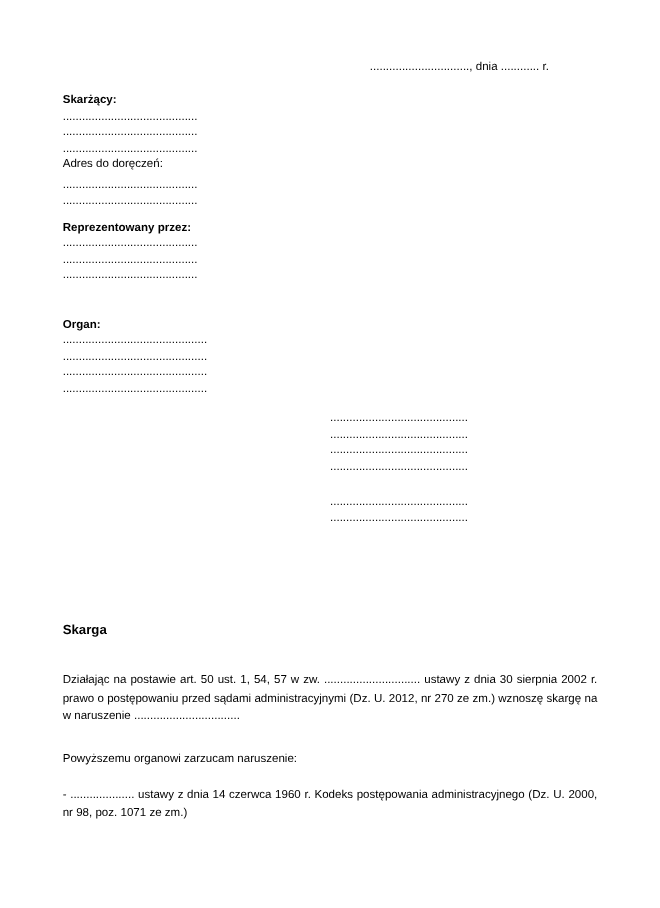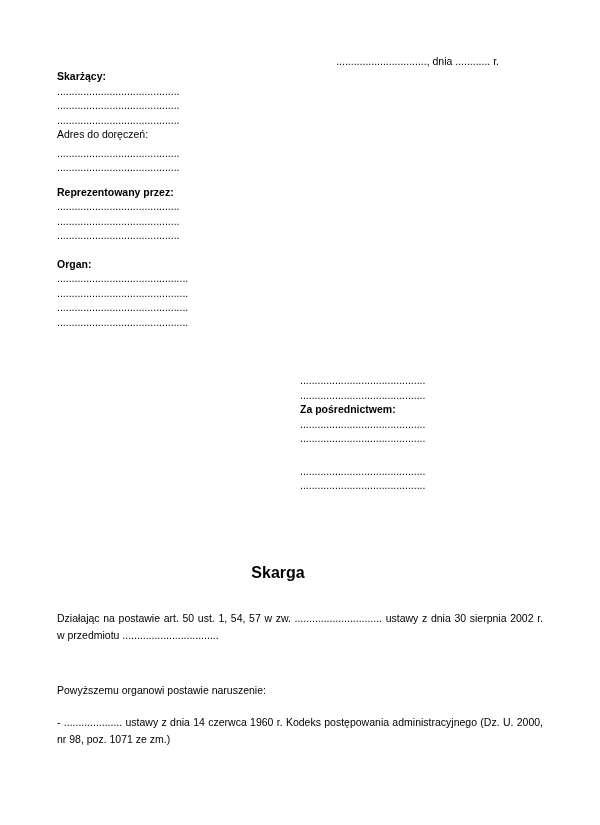--- a/index.html
+++ b/index.html
@@ -18,49 +18,48 @@
   .date-line {
     position: absolute;
     top: 54px;
     left: 57px;
     right: 57px;
     text-align: right;
     line-height: 14.5px;
   }
   .left-col {
     position: absolute;
-    top: 69px;
+    top: 84px;
     left: 57px;
     width: 230px;
   }
   .court-col {
     position: absolute;
     top: 373px;
     left: 300px;
     width: 230px;
   }
   .gap-4  { margin-top: 4px; }
-  .gap-14 { margin-top: 14px; }
+  .gap-14 { margin-top: 30px; }
   .gap-18 { margin-top: 18px; }
   .gap-22 { margin-top: 10px; }
   .value-line {
     position: absolute;
     top: 525px;
     left: 57px;
     line-height: 14.5px;
     white-space: nowrap;
   }
   .doc-title {
     position: absolute;
     top: 565px;
     left: 57px;
     right: 57px;
-    text-align: center;
     font-weight: bold;
-    font-size: 16px;
+    font-size: 12px;
     line-height: 15px;
   }
   .para1 {
     position: absolute;
     top: 610px;
     left: 57px;
     width: 486px;
   }
   .para2 {
     position: absolute;
@@ -104,35 +103,35 @@
     <div class="line b gap-14">Organ:</div>
     <div class="line">.............................................</div>
     <div class="line">.............................................</div>
     <div class="line">.............................................</div>
     <div class="line">.............................................</div>
   </div>
 
   <div class="court-col">
     <div class="line">...........................................</div>
     <div class="line">...........................................</div>
-    <div class="line b">Za pośrednictwem:</div>
     <div class="line">...........................................</div>
     <div class="line">...........................................</div>
     <div class="line gap-18">...........................................</div>
     <div class="line">...........................................</div>
   </div>
 
 
   <div class="doc-title">Skarga</div>
 
   <div class="para1">
     <div class="jline">Działając na postawie art. 50 ust. 1, 54, 57 w zw. .............................. ustawy z dnia 30 sierpnia 2002 r.</div>
-    <div class="pline">w przedmiotu .................................</div>
+    <div class="jline">prawo o postępowaniu przed sądami administracyjnymi (Dz. U. 2012, nr 270 ze zm.) wznoszę skargę na</div>
+    <div class="pline">w naruszenie .................................</div>
   </div>
 
-  <div class="para2">Powyższemu organowi postawie naruszenie:</div>
+  <div class="para2">Powyższemu organowi zarzucam naruszenie:</div>
 
   <div class="para3">
     <div class="jline">- .................... ustawy z dnia 14 czerwca 1960 r. Kodeks postępowania administracyjnego (Dz. U. 2000,</div>
     <div class="pline">nr 98, poz. 1071 ze zm.)</div>
   </div>
 
 </div>
 
 </body></html>

